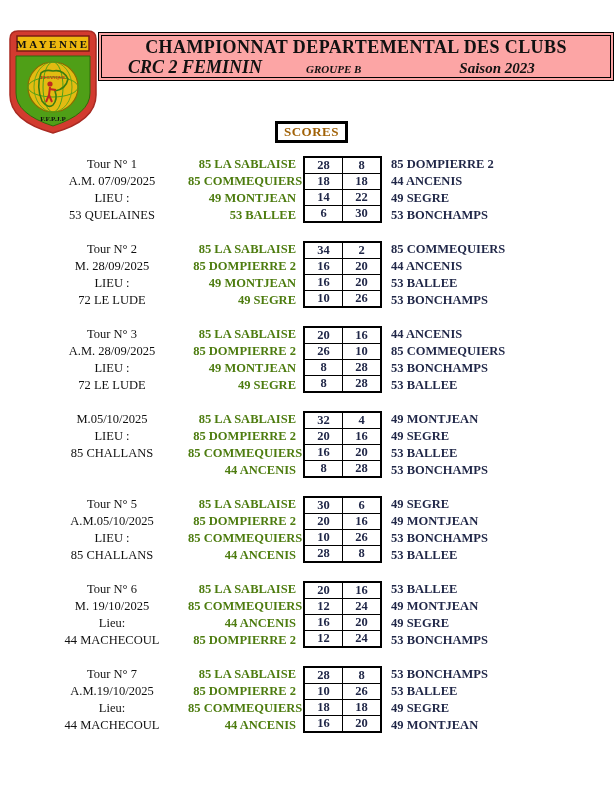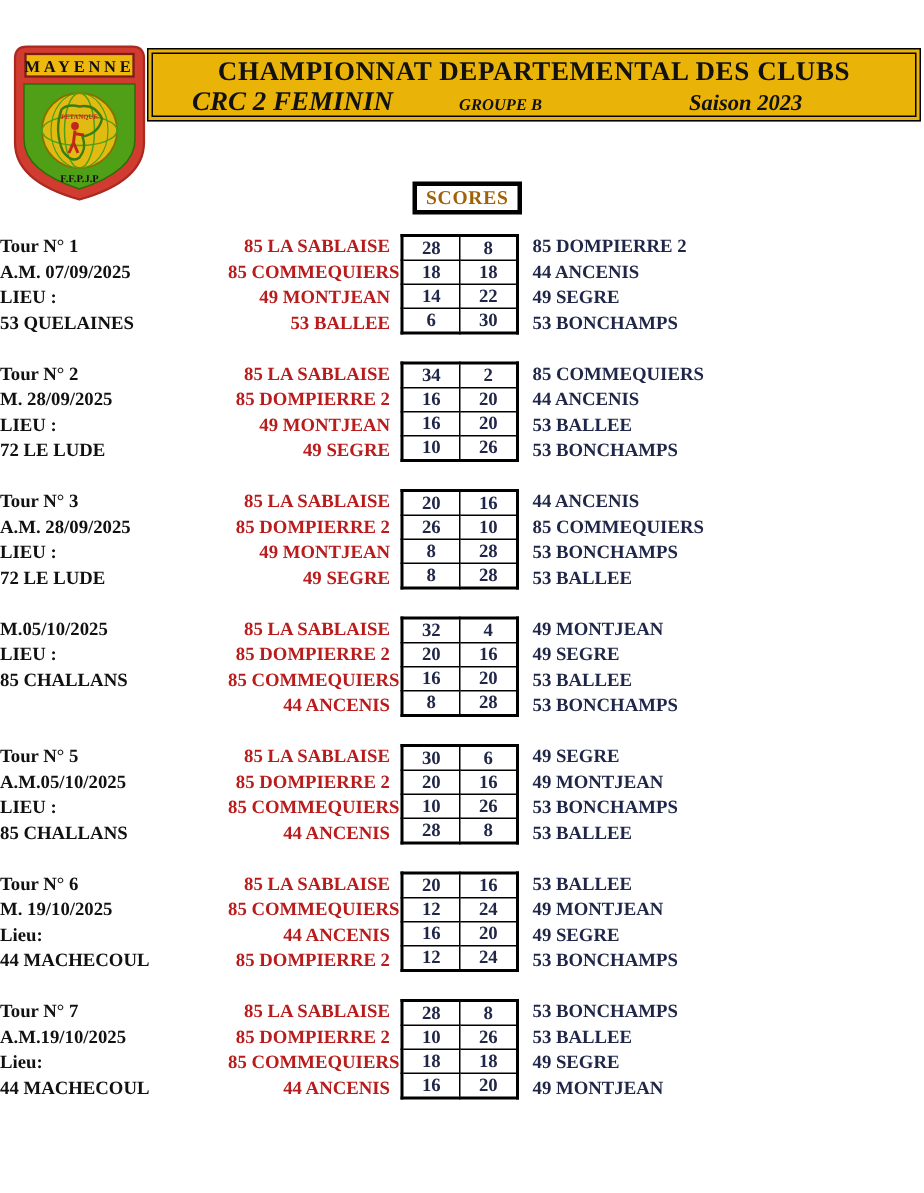--- a/index.html
+++ b/index.html
@@ -5,41 +5,41 @@
   html,body{margin:0;padding:0;}
   body{
     width:616px;height:795px;background:#ffffff;position:relative;overflow:hidden;
     font-family:"Liberation Serif","DejaVu Serif",serif;color:#111;
   }
   
   .logo{position:absolute;left:8px;top:29px;width:90px;height:106px;}
   
   .header-box{
     position:absolute;left:98px;top:32px;width:508px;height:41px;
-    border:4px double #000;background:#eab308;
+    border:4px double #000;background:#fca5a5;
   }
   .title{
     text-align:center;font-weight:bold;font-size:18px;line-height:20px;
     margin-top:1px;letter-spacing:.4px;white-space:nowrap;
   }
   .subtitle{display:flex;align-items:baseline;font-weight:bold;font-style:italic;margin-top:0;}
   .sub-left{font-size:18px;margin-left:26px;}
   .sub-center{font-size:11px;margin-left:44px;}
   .sub-right{font-size:15px;margin-left:98px;}
   
   .scores-box{
     position:absolute;left:275px;top:121px;border:3px solid #000000;background:#fff;
     font-weight:bold;font-size:13px;line-height:16px;padding:0 6px;letter-spacing:.5px;
     color:#a16207;
   }
   
   .tours{position:absolute;left:0;top:156px;width:616px;}
   .tour{display:flex;align-items:flex-start;margin-bottom:17px;}
-  .col-info{width:152px;font-weight:bold;color:#111;}
-  .col-home{width:108px;text-align:right;font-weight:bold;color:#b91c1c;}
+  .col-info{width:152px;text-align:center;font-weight:normal;color:#111;margin-left:36px;}
+  .col-home{width:108px;text-align:right;font-weight:bold;color:#4d7c0f;}
   .col-away{margin-left:9px;text-align:left;font-weight:bold;color:#1f2647;}
   .line{height:17px;line-height:17px;font-size:12.5px;white-space:nowrap;}
   .score-table{border-collapse:collapse;margin-left:7px;}
   .score-table{border:2px solid #000;}
   .score-table td{
     border:1px solid #000;width:37px;height:14px;text-align:center;
     font-weight:bold;font-size:12.5px;color:#1f2647;padding:0;margin-top:26px;
   }
 </style>
 </head>

